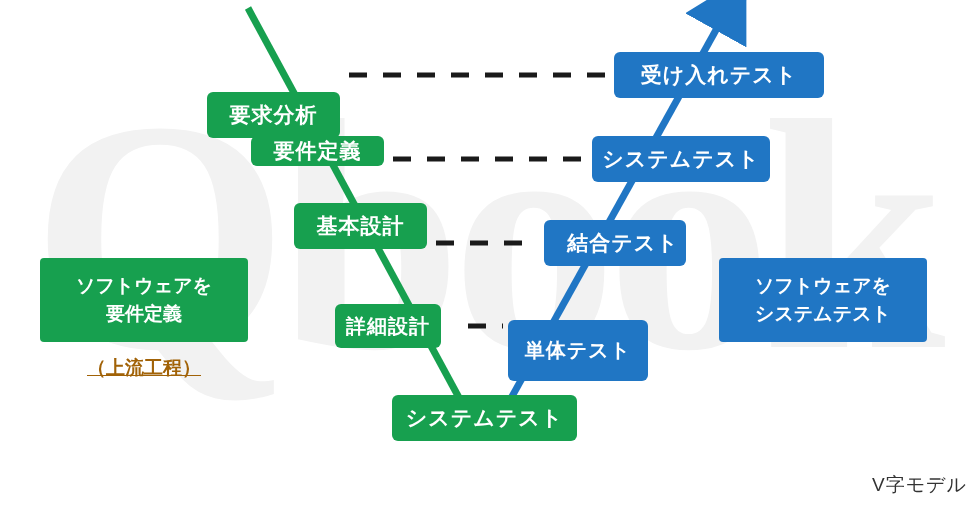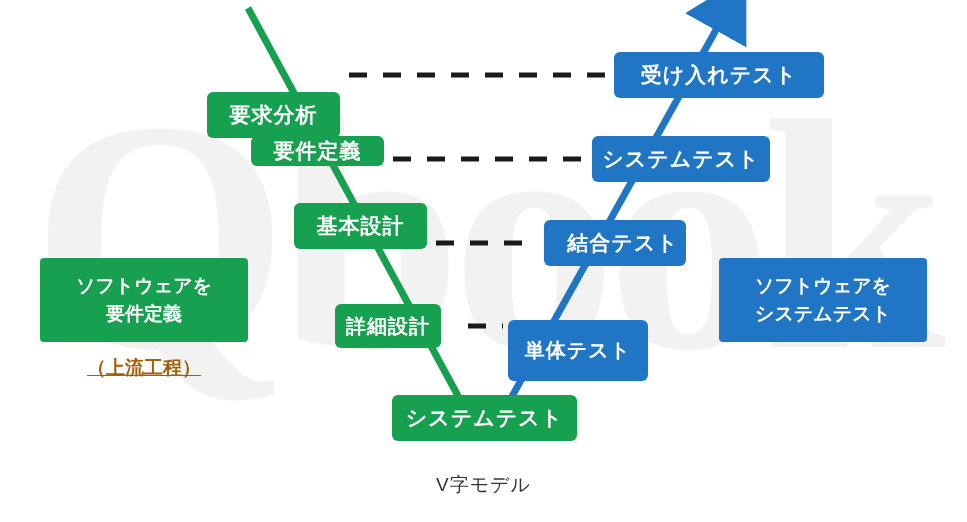--- a/index.html
+++ b/index.html
@@ -85,21 +85,21 @@
     white-space: nowrap;
   }
   .green-text { color: #a16207; text-decoration: underline; }
   .blue-text  { color: #2076c4; }
 
   .caption {
     position: absolute;
     z-index: 2;
     width: 967px;
     left: 0;
-    text-align: center;
+    text-align: right;
     font-size: 19px;
     color: #333333;
     letter-spacing: 1px;
   }
 </style>
 </head>
 <body>
 
 <div id="canvas">
 

